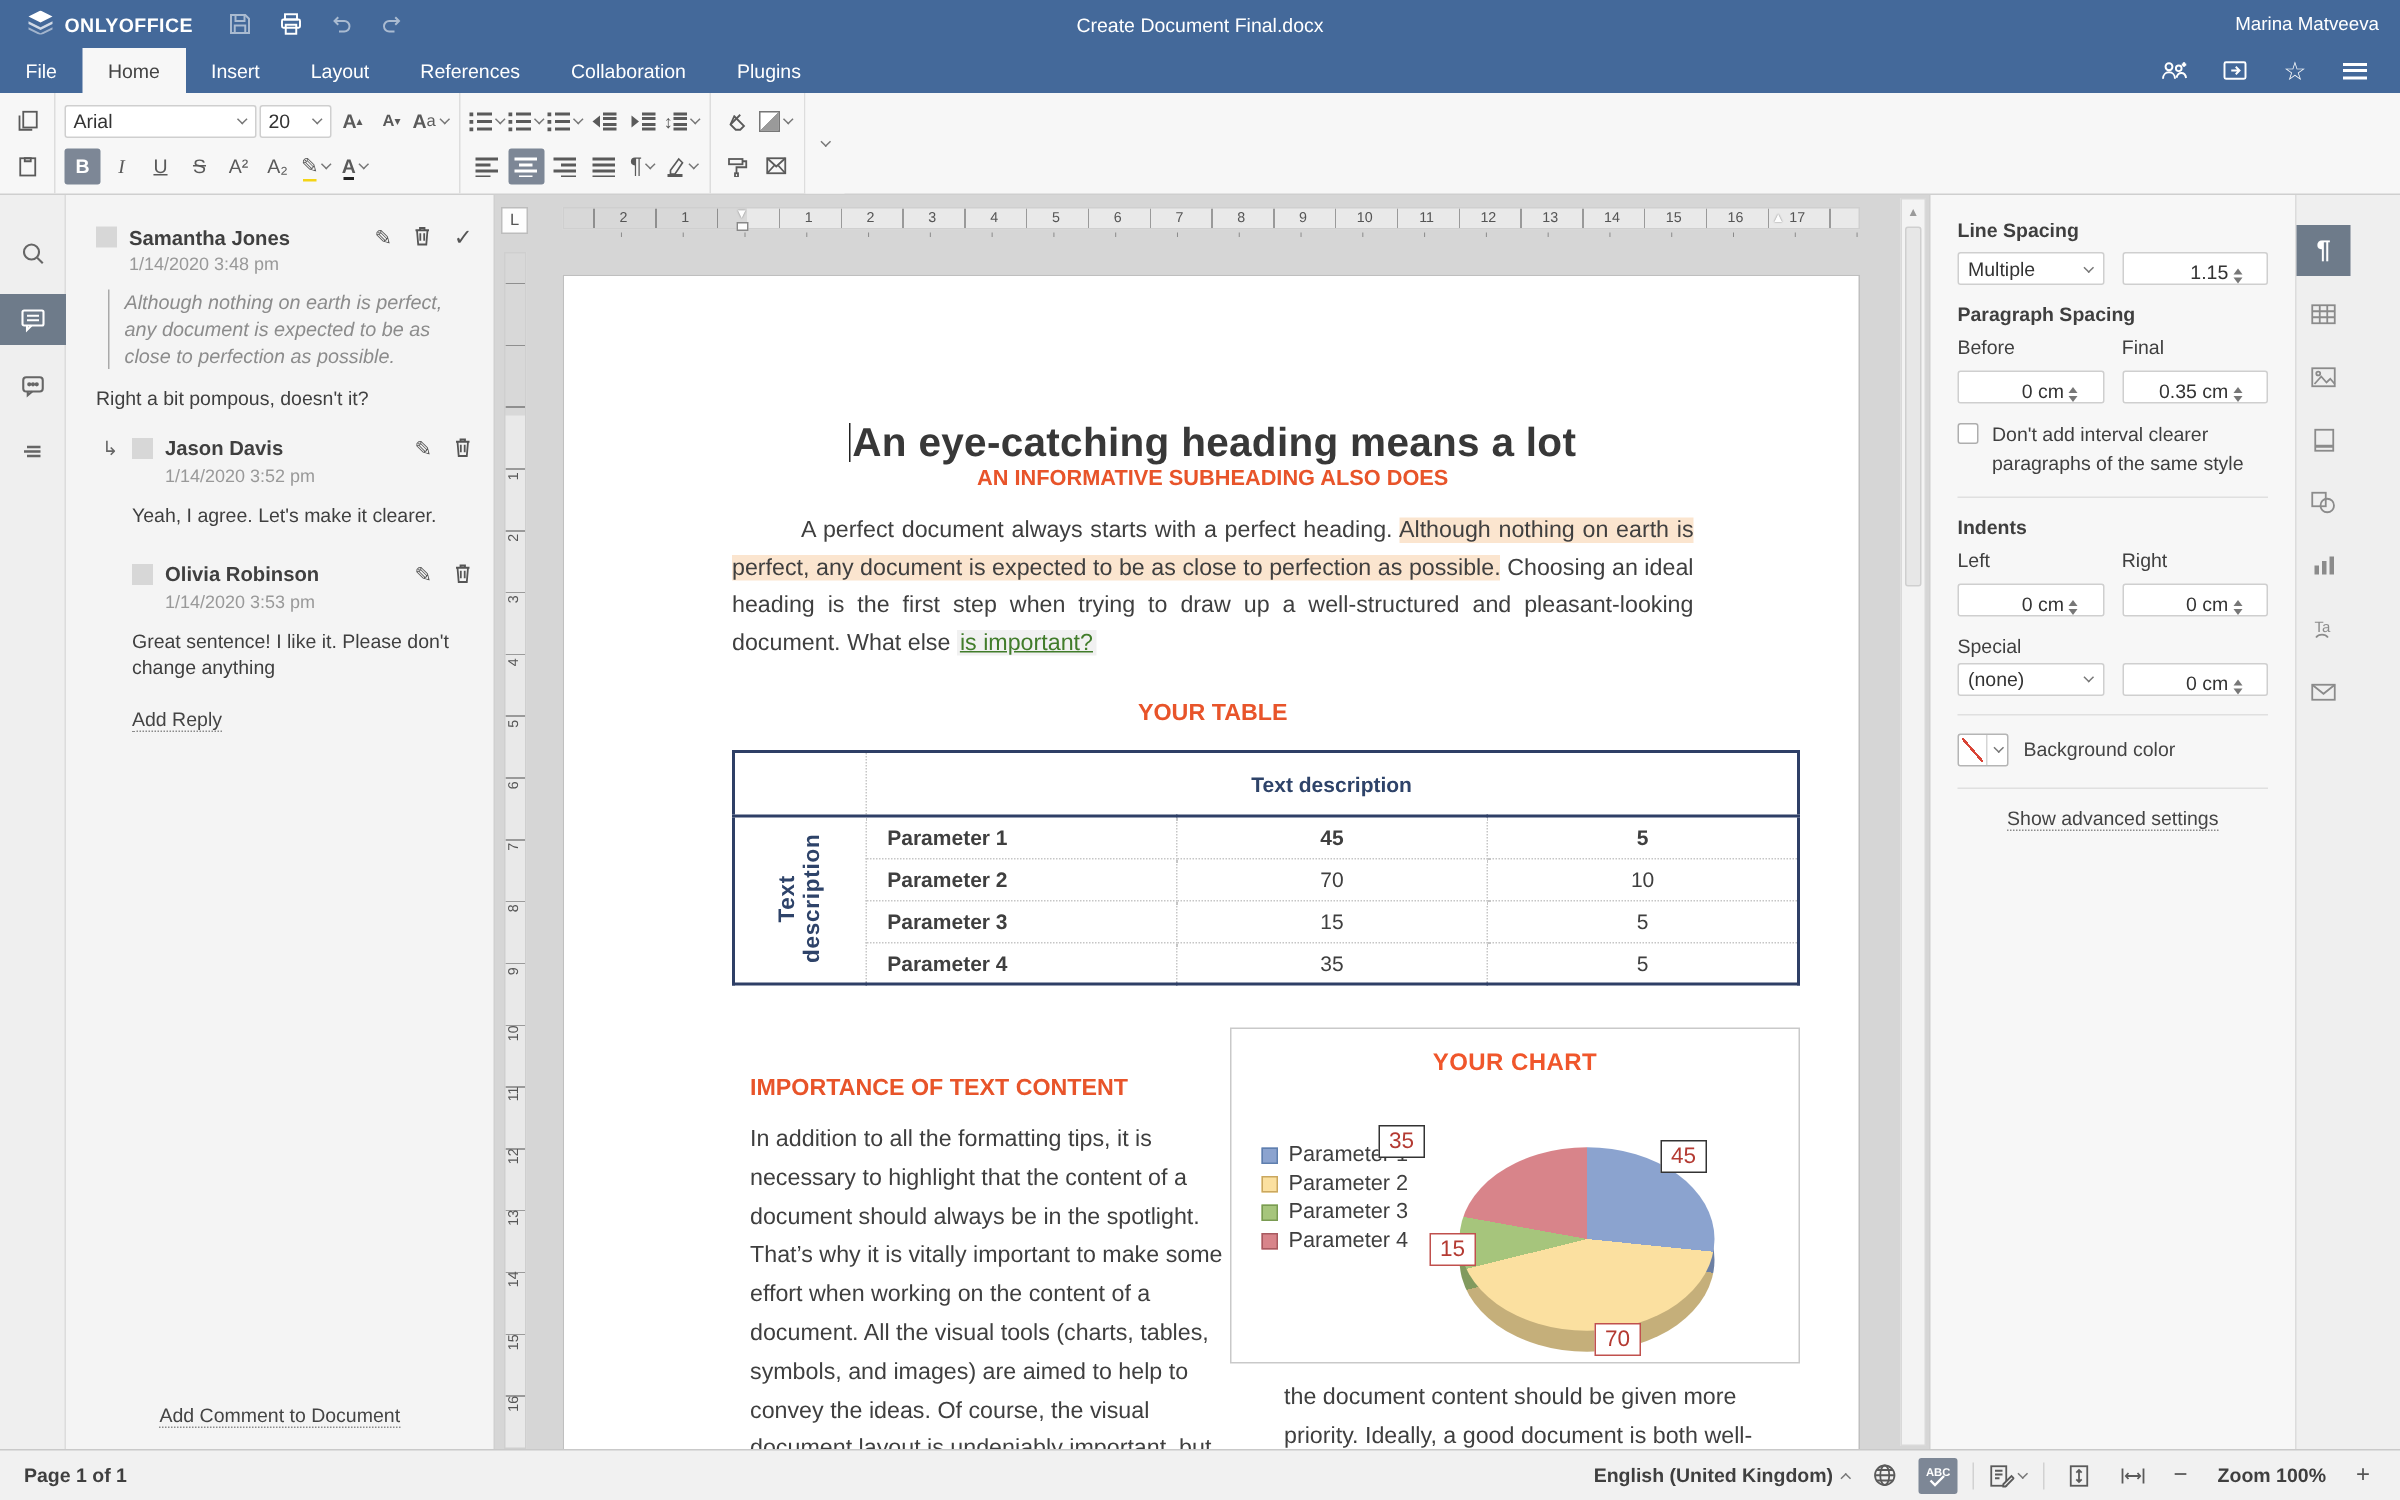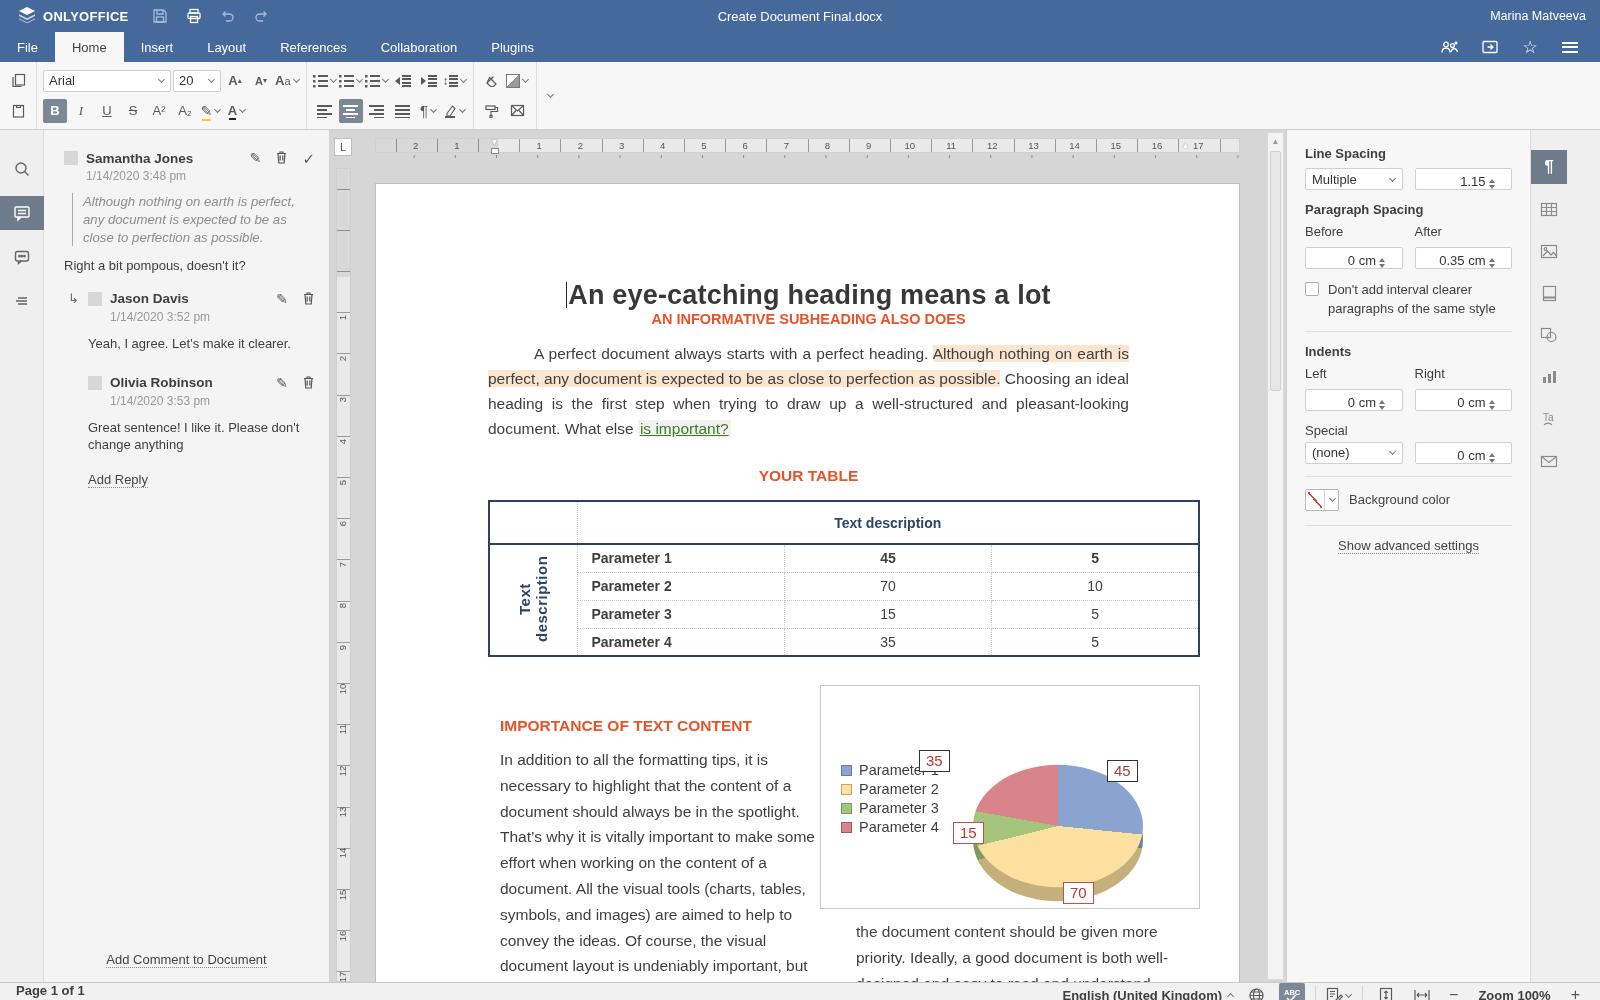--- a/index.html
+++ b/index.html
@@ -167,21 +167,21 @@
   .rp-link{text-align:center;margin-top:4px}
 
   
   .rightstrip{width:70px;background:#efefef;border-left:1px solid #dcdcdc;flex:none;display:flex;flex-direction:column;align-items:flex-start;padding-top:20px;gap:8px}
   .rs-ic{width:36px;height:34px;display:flex;align-items:center;justify-content:center;color:#8b8b8b;cursor:pointer;font-size:15px}
   .rs-ic svg{stroke:#8b8b8b;fill:none;stroke-width:1.2}
   .rs-ic.on{background:#6e7b8a;color:#fff}
   .minibar{width:13px;height:12px;background-image:linear-gradient(#8b8b8b,#8b8b8b),linear-gradient(#8b8b8b,#8b8b8b),linear-gradient(#8b8b8b,#8b8b8b);background-size:3px 6px,3px 9px,3px 12px;background-position:0 bottom,5px bottom,10px bottom;background-repeat:no-repeat}
 
   
-  .statusbar{height:18px;background:#f1f1f1;border-top:1px solid #c9c9c9;display:flex;align-items:flex-start;padding:0 16px;flex:none;color:#3f3f3f}
+  .statusbar{height:34px;background:#f1f1f1;border-top:1px solid #c9c9c9;display:flex;align-items:center;padding:0 16px;flex:none;color:#3f3f3f}
   .sb-right{margin-left:auto;display:flex;align-items:center;gap:10px}
   .sb-lang{font-weight:bold;font-size:13px;display:flex;align-items:center;gap:6px;cursor:pointer}
   .chv-up{width:5px;height:5px;border-right:1.4px solid #777;border-bottom:1.4px solid #777;transform:rotate(-135deg);display:inline-block;margin-top:3px}
   .sb-ic{width:26px;height:24px;display:flex;align-items:center;justify-content:center;cursor:pointer;color:#5a5a5a}
   .sb-ic svg{stroke:#5a5a5a;fill:none;stroke-width:1.2}
   .sb-ic.on{background:#7d8796;border-radius:2px;color:#fff}
   .sb-div{width:1px;height:18px;background:#d2d2d2}
   .zoomtxt{font-weight:bold;font-size:13px;padding:0 6px}
   .pm{font-size:16px;color:#555;cursor:pointer;padding:0 4px}
 </style>
@@ -599,20 +599,21 @@
             <td class="td-v2">5</td>
           </tr>
         </tbody>
           </table>
 
         <div class="sect">
           <div class="sec-title">IMPORTANCE OF TEXT CONTENT</div>
           <div class="col-left">In addition to all the formatting tips, it is necessary to highlight that the content of a document should always be in the spotlight. That’s why it is vitally important to make some effort when working on the content of a document. All the visual tools (charts, tables, symbols, and images) are aimed to help to convey the ideas. Of course, the visual document layout is undeniably important, but</div>
 
           <div class="chartbox">
+            <div class="ch-title">YOUR CHART</div>
             <div class="legend">
               <div class="leg-item">
                   <span class="leg-sq" style="background:#8ba3cf;border:1px solid #5f7fae"></span>
                   <span>Parameter 1</span>
                 </div>
               <div class="leg-item">
                   <span class="leg-sq" style="background:#fbe0a0;border:1px solid #caa75f"></span>
                   <span>Parameter 2</span>
                 </div>
               <div class="leg-item">
@@ -654,21 +655,21 @@
             <span class="arrows">
               <span class="sp-a sp-up"></span>
               <span class="sp-a sp-dn"></span>
             </span>
           </div>
       </div>
 
       <div class="rp-h">Paragraph Spacing</div>
       <div class="rp-row" style="margin-bottom:4px">
         <div style="width:98px" class="rp-lab">Before</div>
-        <div style="width:98px" class="rp-lab">After</div>
+        <div style="width:98px" class="rp-lab">Final</div>
       </div>
       <div class="rp-row">
         <div class="spin">
             <input value="0 cm" style="">
             <span class="arrows">
               <span class="sp-a sp-up"></span>
               <span class="sp-a sp-dn"></span>
             </span>
           </div>
         <div class="spin">

